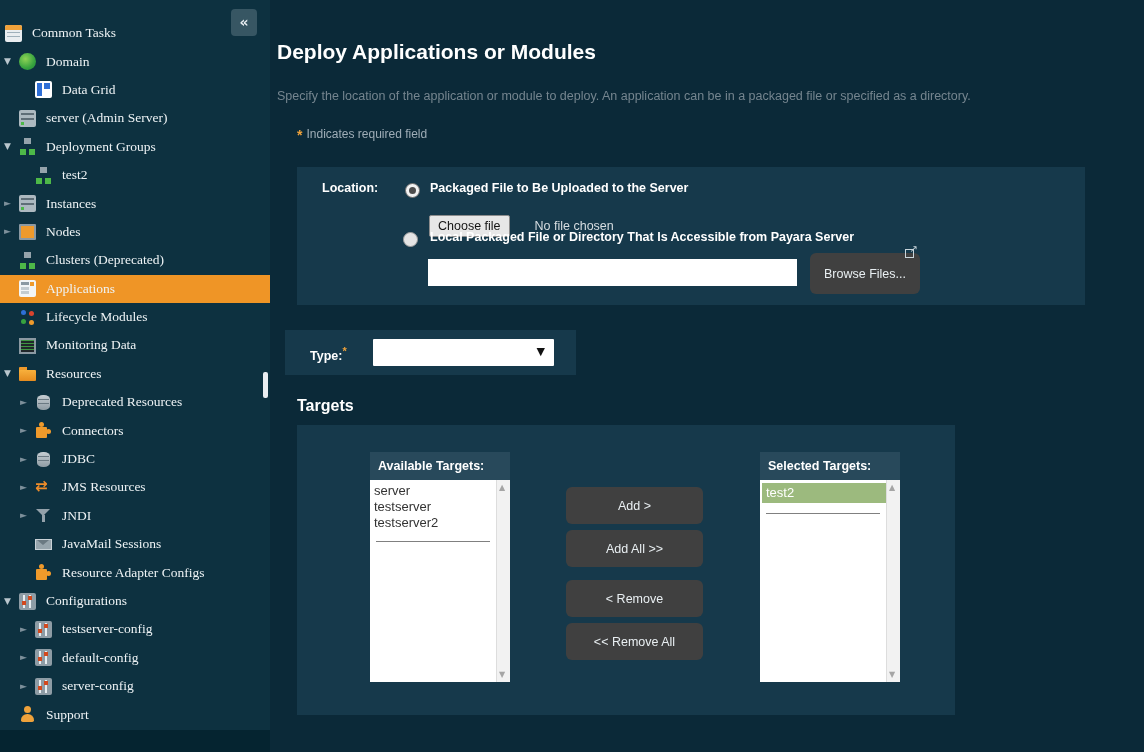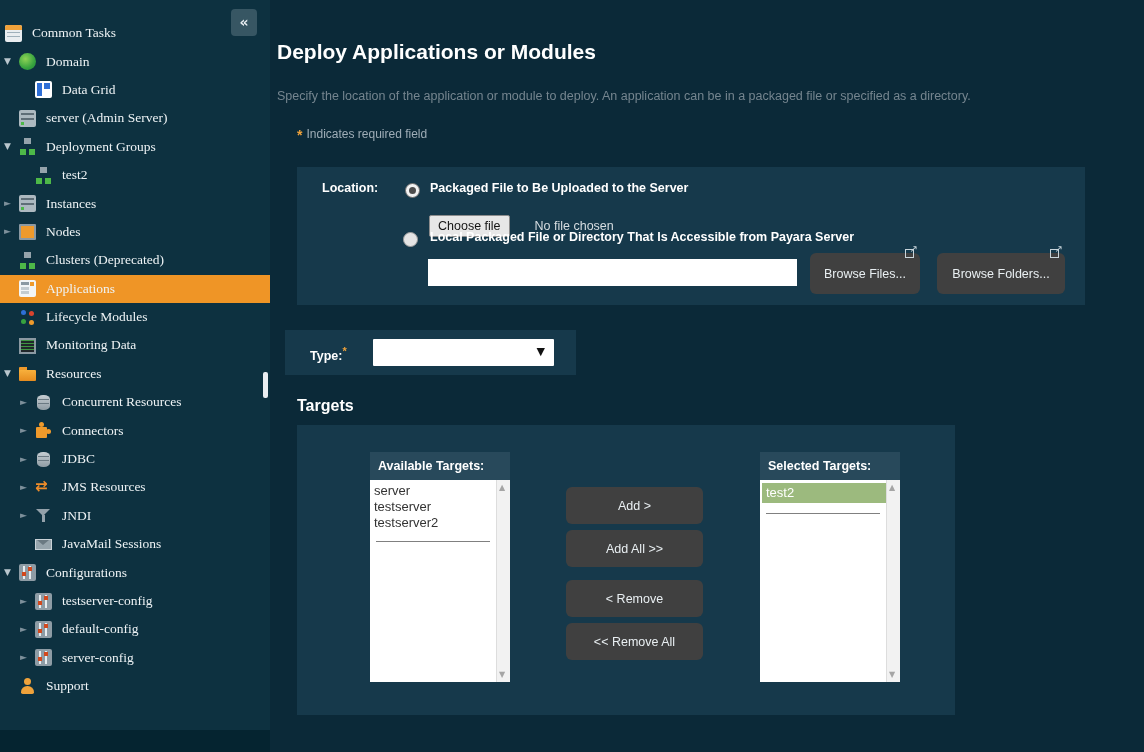--- a/index.html
+++ b/index.html
@@ -232,21 +232,21 @@
           <span class="tlabel">Monitoring Data</span>
         </div>
         <div class="trow lvl1">
           <span class="exp expanded"></span>
           <span class="icon i-folder-icon"></span>
           <span class="tlabel">Resources</span>
         </div>
         <div class="trow lvl2">
           <span class="exp collapsed"></span>
           <span class="icon i-database-icon"></span>
-          <span class="tlabel">Concurrent Resources</span>
+          <span class="tlabel">Deprecated Resources</span>
         </div>
         <div class="trow lvl2">
           <span class="exp collapsed"></span>
           <span class="icon i-puzzle-icon"></span>
           <span class="tlabel">Connectors</span>
         </div>
         <div class="trow lvl2">
           <span class="exp collapsed"></span>
           <span class="icon i-database-icon"></span>
           <span class="tlabel">JDBC</span>
@@ -258,20 +258,25 @@
         </div>
         <div class="trow lvl2">
           <span class="exp collapsed"></span>
           <span class="icon i-funnel-icon"></span>
           <span class="tlabel">JNDI</span>
         </div>
         <div class="trow lvl2">
           <span class="exp none"></span>
           <span class="icon i-envelope-icon"></span>
           <span class="tlabel">JavaMail Sessions</span>
+        </div>
+        <div class="trow lvl2">
+          <span class="exp none"></span>
+          <span class="icon i-puzzle-icon"></span>
+          <span class="tlabel">Resource Adapter Configs</span>
         </div>
         <div class="trow lvl1">
           <span class="exp expanded"></span>
           <span class="icon i-sliders-icon"></span>
           <span class="tlabel">Configurations</span>
         </div>
         <div class="trow lvl2">
           <span class="exp collapsed"></span>
           <span class="icon i-sliders-icon"></span>
           <span class="tlabel">testserver-config</span>
@@ -311,21 +316,20 @@
         <button class="choose-file-btn">Choose file</button>
         <span class="file-status">No file chosen</span>
       </div>
 
       <span class="radio unchecked radio-local"></span>
       <span class="form-label opt-local-label">Local Packaged File or Directory That Is Accessible from Payara Server</span>
 
       <input class="path-input" type="text" value="" style="">
 
       <button class="tbtn btn-browse-files"><span>Browse Files...</span><span class="ext-icon"></span></button>
-      <button class="tbtn btn-browse-folders"><span>Browse Folders...</span><span class="ext-icon"></span></button>
     </section>
 
     <section class="panel type-panel">
       <span class="form-label type-label"><span>Type:</span><sup>*</sup></span>
       <div class="type-select">
         <span class="sel-value"></span>
         <span class="caret">▼</span>
       </div>
     </section>
 

